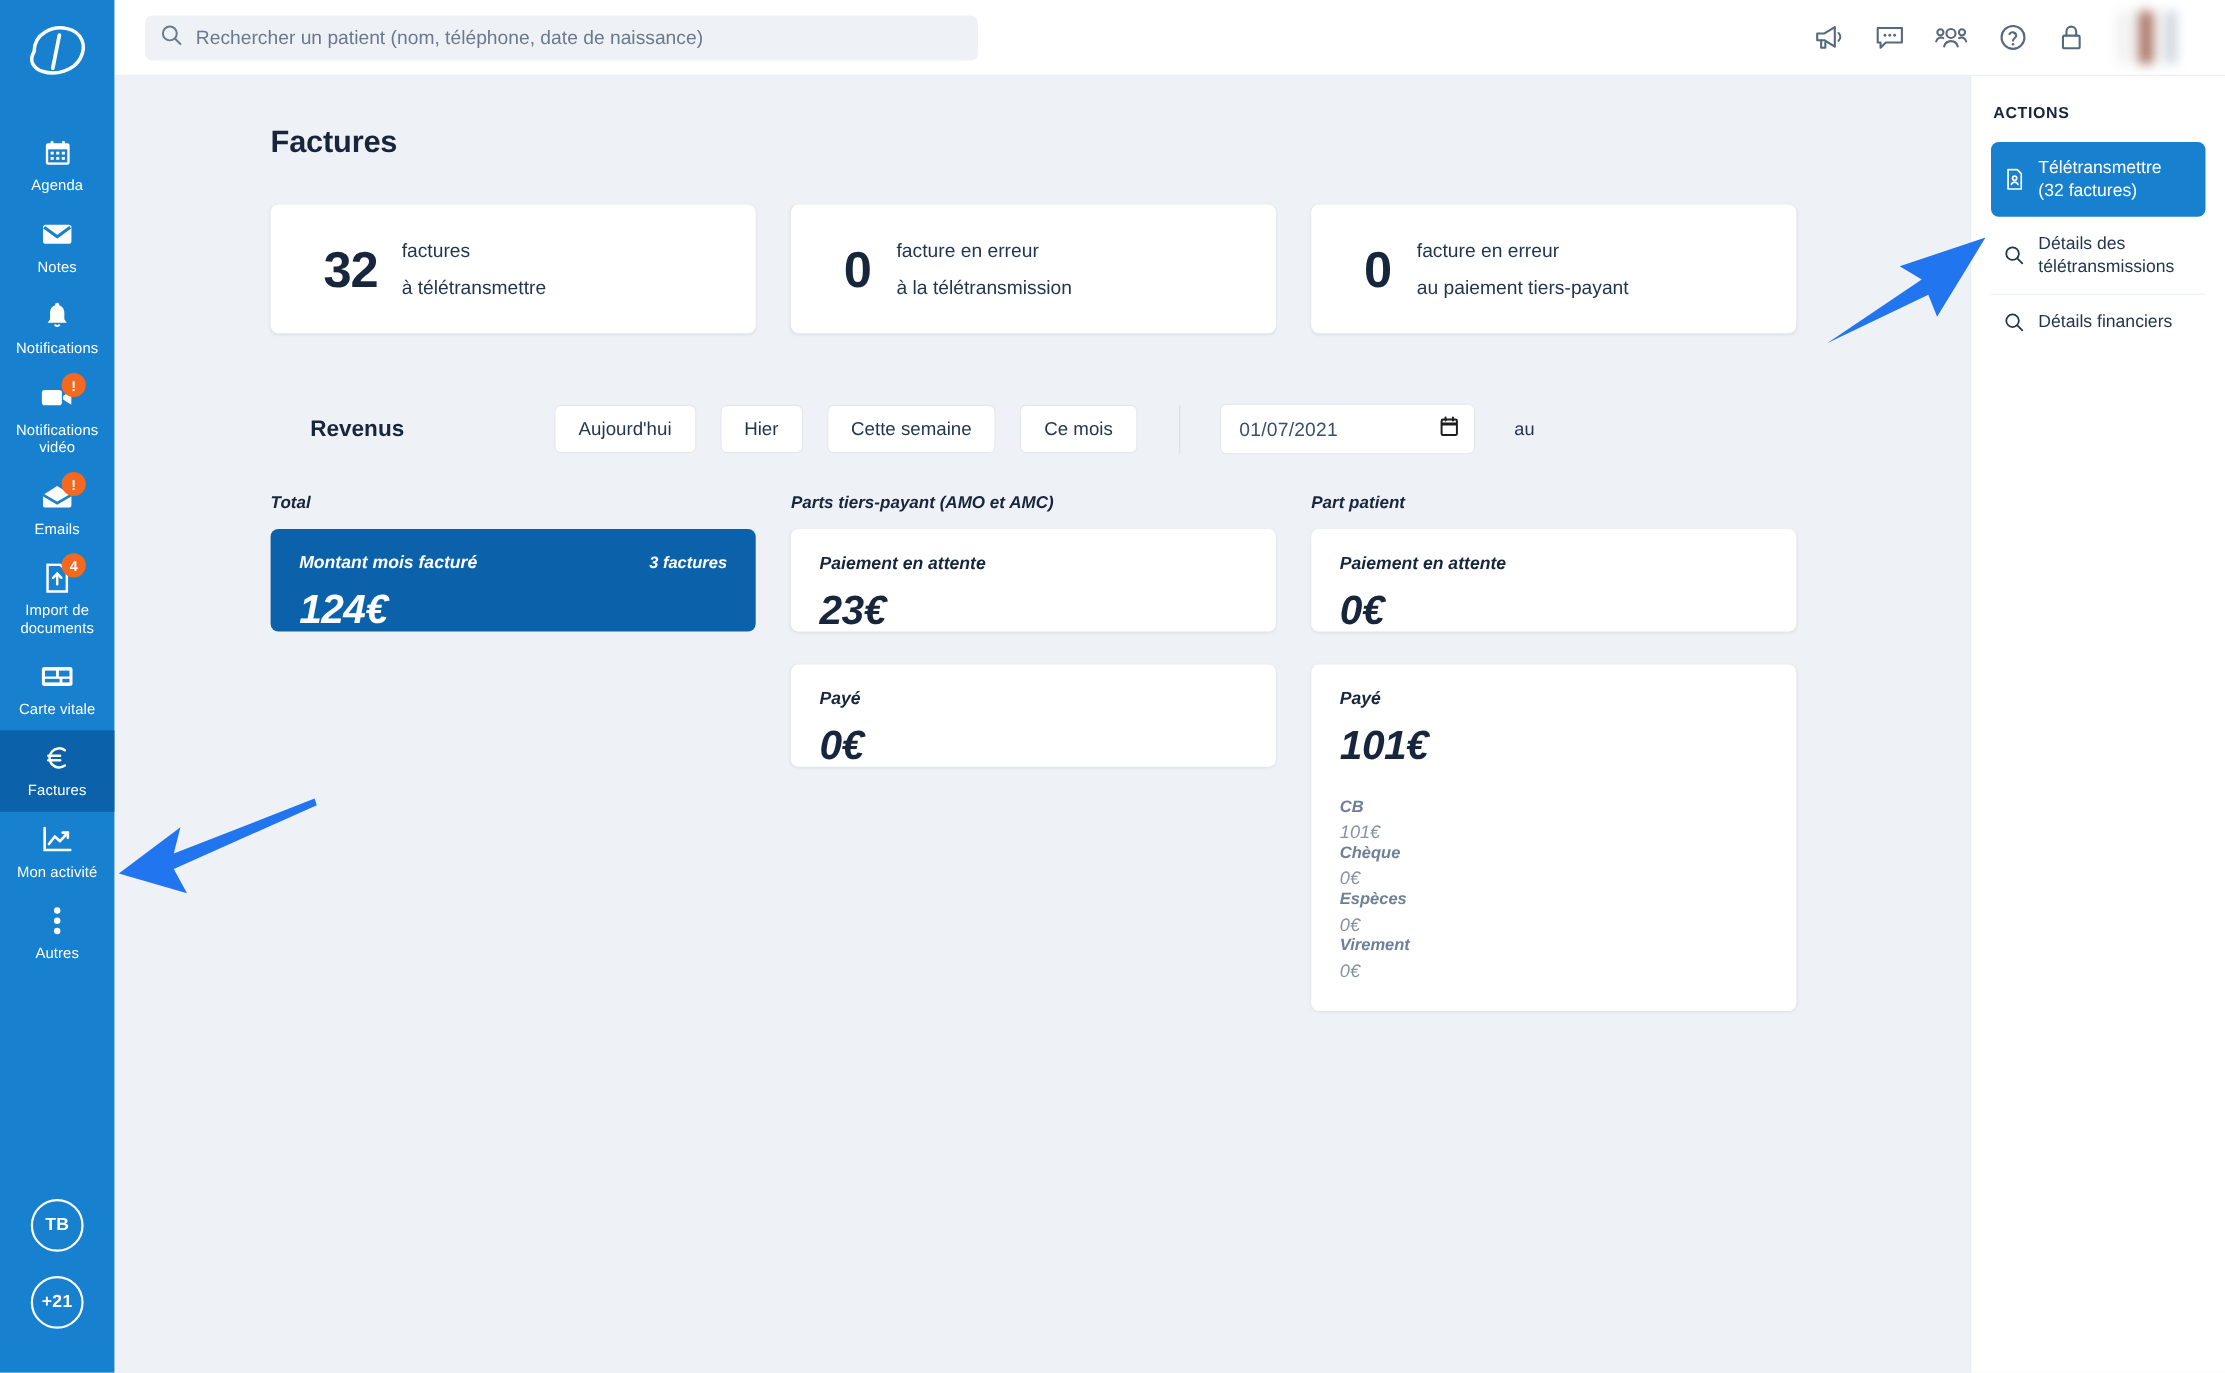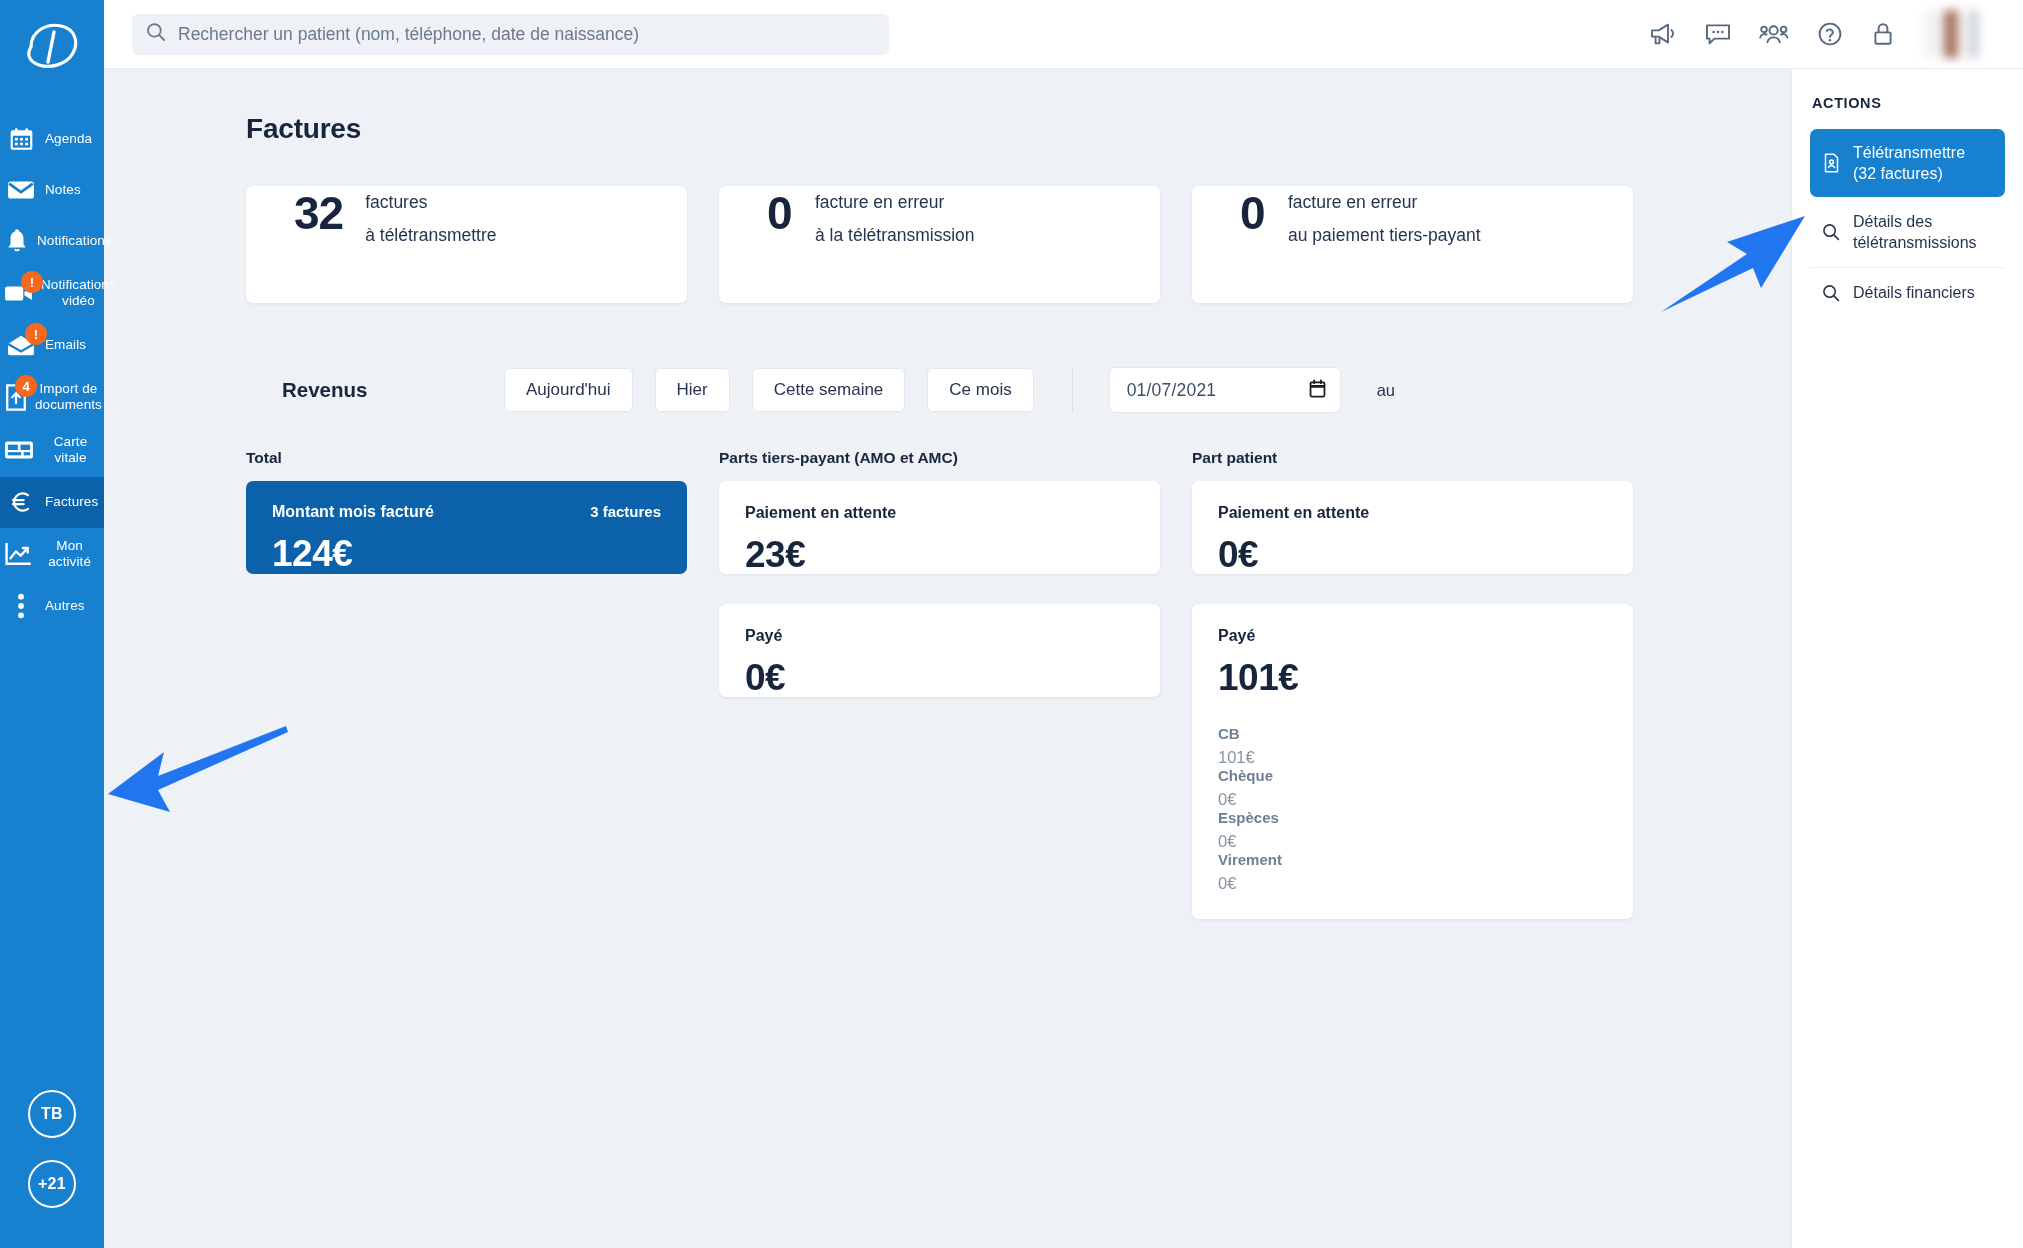--- a/index.html
+++ b/index.html
@@ -29,21 +29,21 @@
   .logo {
     margin-top: 16px;
     margin-bottom: 38px;
     width: 70px; height: 60px;
     display: flex; align-items: center; justify-content: center;
   }
   .nav-item {
     width: 104px;
     padding: 10px 4px 11px 4px;
     display: flex;
-    flex-direction: row;
+    flex-direction: column;
     align-items: center;
     gap: 7px;
     cursor: pointer;
     position: relative;
   }
   .nav-item.active { background: #0b62ab; }
   .nav-icon {
     width: 34px; height: 30px;
     display: flex; align-items: center; justify-content: center;
     position: relative;
@@ -155,21 +155,21 @@
     gap: 32px;
     margin-top: 41px;
   }
   .stat-card {
     width: 441px;
     height: 117px;
     background: #ffffff;
     border-radius: 7px;
     box-shadow: 0 1px 3px rgba(25,45,70,.08);
     display: flex;
-    align-items: flex-start;
+    align-items: center;
     padding-left: 48px;
     gap: 22px;
   }
   .stat-number {
     font-size: 46px;
     font-weight: bold;
     color: #17263d;
     letter-spacing: -1px;
     min-width: 26px;
   }
@@ -221,20 +221,21 @@
     padding: 0 14px 0 17px;
     cursor: pointer;
   }
   .date-value { font-size: 17.5px; color: #3c4f68; letter-spacing: .2px; }
   .au-label { font-size: 16.5px; color: #24364f; margin: 0 14px; }
 
   .columns {
     display: flex;
     gap: 32px;
     margin-top: 36px;
+    font-style: italic;
   }
   .col { width: 441px; }
   .col-label {
     font-size: 15.5px;
     font-weight: bold;
     color: #17263d;
     margin-bottom: 14px;
   }
   .money-card {
     background: #ffffff;

